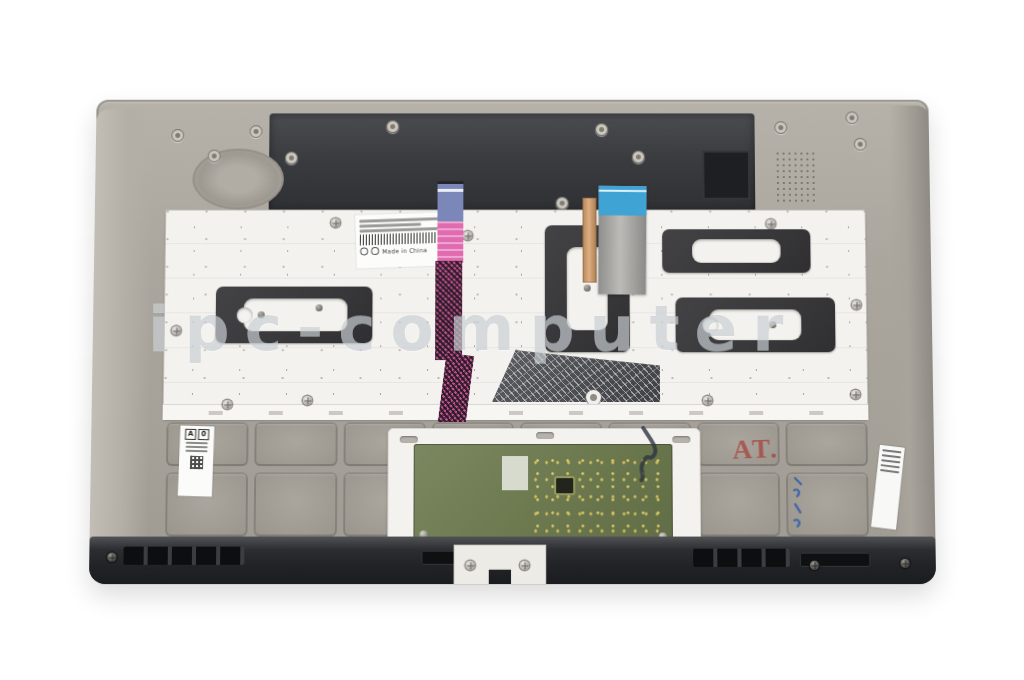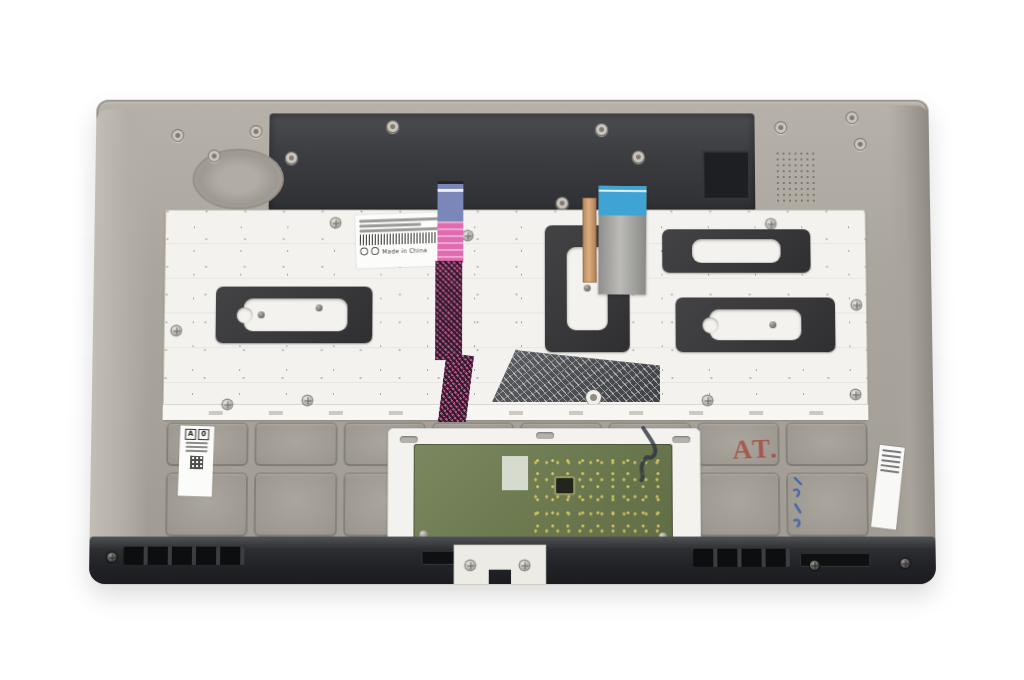--- a/index.html
+++ b/index.html
@@ -356,13 +356,14 @@
 
     <svg class="scribble" width="36" height="60" viewBox="0 0 36 60">
       <path d="M8,4 C16,16 24,26 18,32 C12,38 14,26 7,40 C4,46 10,52 6,56" fill="none" stroke="#2e3440" stroke-width="4" stroke-linecap="round" opacity="0.8"></path>
     </svg>
 
     <svg class="ink-marks" width="18" height="56" viewBox="0 0 18 56">
       <path d="M6,4 L12,10 M5,16 C9,14 12,18 8,22 M6,30 L11,38 M5,46 C9,44 12,48 8,52" fill="none" stroke="#3a5fa8" stroke-width="2.4" stroke-linecap="round" opacity="0.85"></path>
     </svg>
   </div>
 
+  <div class="watermark">ipc-computer</div>
 </div>
 
 </body></html>

